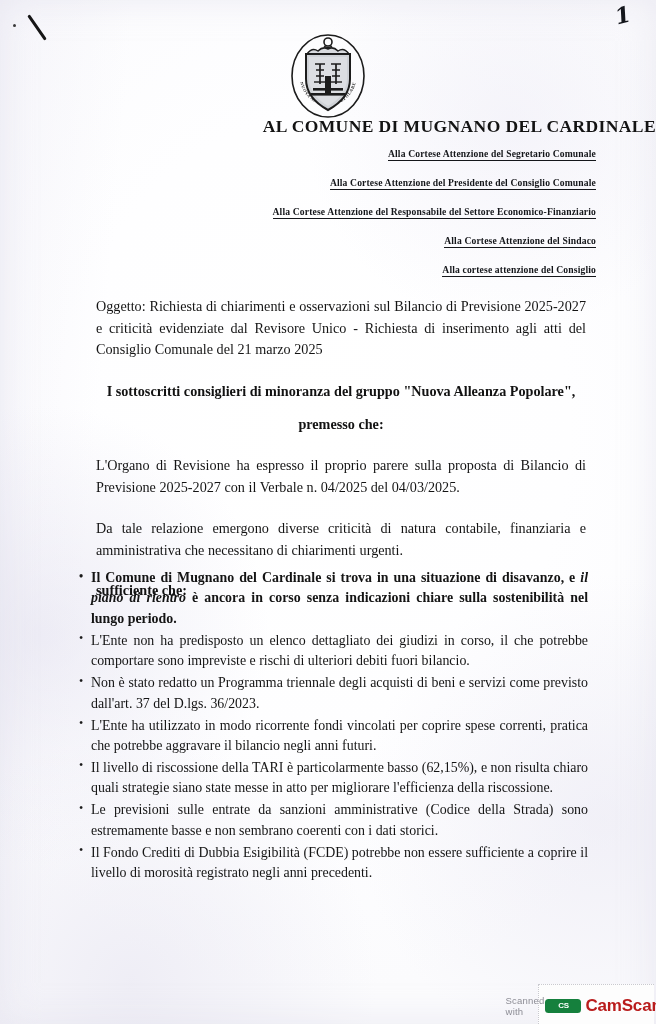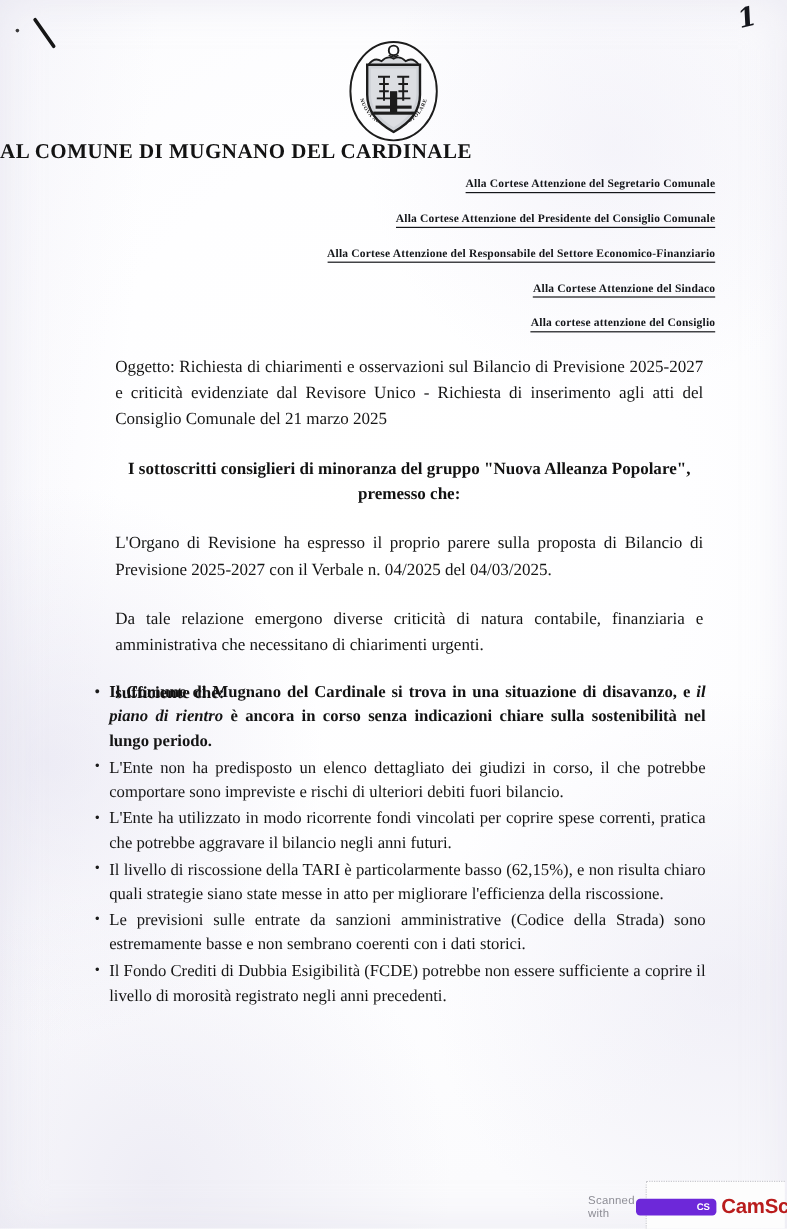--- a/index.html
+++ b/index.html
@@ -84,21 +84,21 @@
     width: 86px;
     height: 88px;
   }
 
   
   .doc-title {
     position: absolute;
     top: 116px;
     left: 0;
     right: 0;
-    text-align: left;
+    text-align: right;
     font-family: "Liberation Serif", serif;
     font-weight: 700;
     font-size: 17.5px;
     letter-spacing: 0.4px;
     color: #131313;
   }
 
   
   .recipients {
     position: absolute;
@@ -143,21 +143,21 @@
 
   .centered-bold {
     text-align: center;
     font-weight: 700;
     font-size: 14.2px;
     line-height: 1.5;
     color: #121212;
     margin: 0;
     font-family: Liberation Serif, serif;
   }
-  .centered-bold .l2 { display: block; }
+  .centered-bold .l2 { display: block; margin-top: 12px; }
 
   .section-heading {
     font-weight: 700;
     font-size: 14.2px;
     color: #121212;
     margin: 0;
   }
 
   
   ul.bullets {
@@ -217,33 +217,32 @@
     font-size: 9.5px;
     color: #8d8d95;
     letter-spacing: 0.2px;
   }
   .cs-brand-row {
     display: flex;
     align-items: center;
     gap: 4px;
   }
   .cs-badge {
-    width: 22px;
+    width: 36px;
     height: 14px;
     border-radius: 3.5px;
-    background: #6d28d9;
+    background: #15803d;
     color: #ffffff;
     font-family: "Liberation Sans", sans-serif;
     font-size: 8px;
     font-weight: 700;
     display: flex;
     align-items: center;
     justify-content: center;
     letter-spacing: -0.3px;
-    padding-left: 45px;
   }
   .cs-brand-name {
     font-family: "Liberation Sans", sans-serif;
     font-size: 17px;
     font-weight: 700;
     color: #b91c1c;
     letter-spacing: -0.2px;
   }
 </style>
 </head>
@@ -322,20 +321,21 @@
     <p class="para">Da tale relazione emergono diverse criticità di natura contabile, finanziaria e amministrativa che necessitano di chiarimenti urgenti.</p>
 
     <div class="spacer-md"></div>
 
     <p class="section-heading">sufficiente che:</p>
   </div>
 
   <ul class="bullets">
     <li class="strong"><span>Il Comune di Mugnano del Cardinale si trova in una situazione di disavanzo, e </span><span class="bi">il piano di rientro</span><span> è ancora in corso senza indicazioni chiare sulla sostenibilità nel lungo periodo.</span></li>
     <li>L'Ente non ha predisposto un elenco dettagliato dei giudizi in corso, il che potrebbe comportare sono impreviste e rischi di ulteriori debiti fuori bilancio.</li>
+    <li>Non è stato redatto un Programma triennale degli acquisti di beni e servizi come previsto dall'art. 37 del D.lgs. 36/2023.</li>
     <li>L'Ente ha utilizzato in modo ricorrente fondi vincolati per coprire spese correnti, pratica che potrebbe aggravare il bilancio negli anni futuri.</li>
     <li>Il livello di riscossione della TARI è particolarmente basso (62,15%), e non risulta chiaro quali strategie siano state messe in atto per migliorare l'efficienza della riscossione.</li>
     <li>Le previsioni sulle entrate da sanzioni amministrative (Codice della Strada) sono estremamente basse e non sembrano coerenti con i dati storici.</li>
     <li>Il Fondo Crediti di Dubbia Esigibilità (FCDE) potrebbe non essere sufficiente a coprire il livello di morosità registrato negli anni precedenti.</li>
   </ul>
 
   <div class="camscanner">
     <div class="cs-scanned-with">Scanned with</div>
     <div class="cs-brand-row">
       <div class="cs-badge">CS</div>

